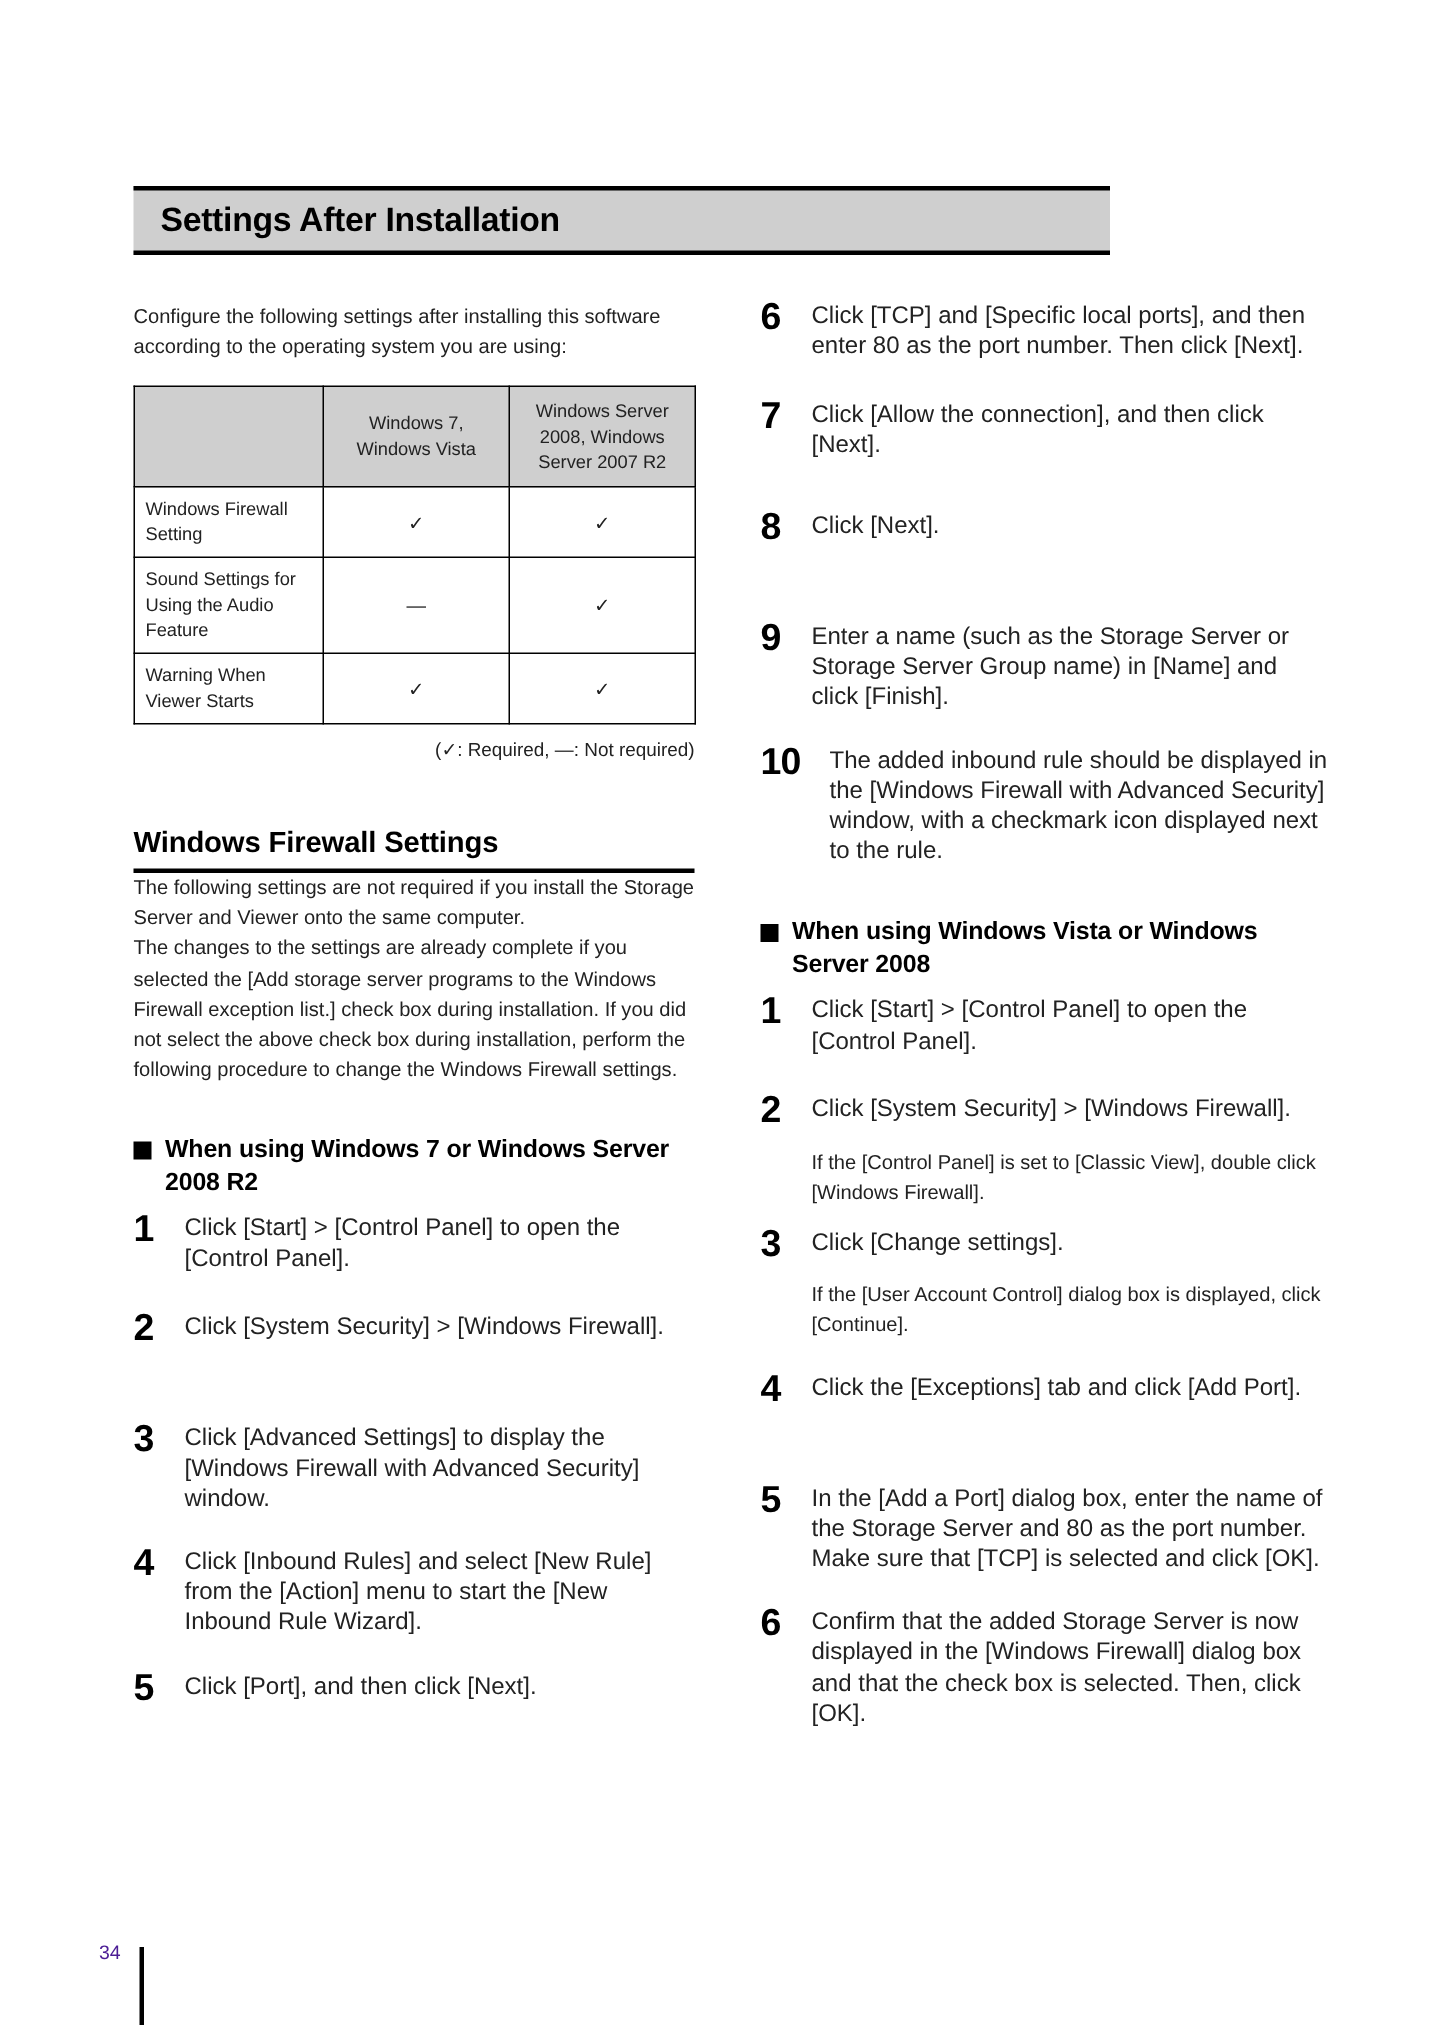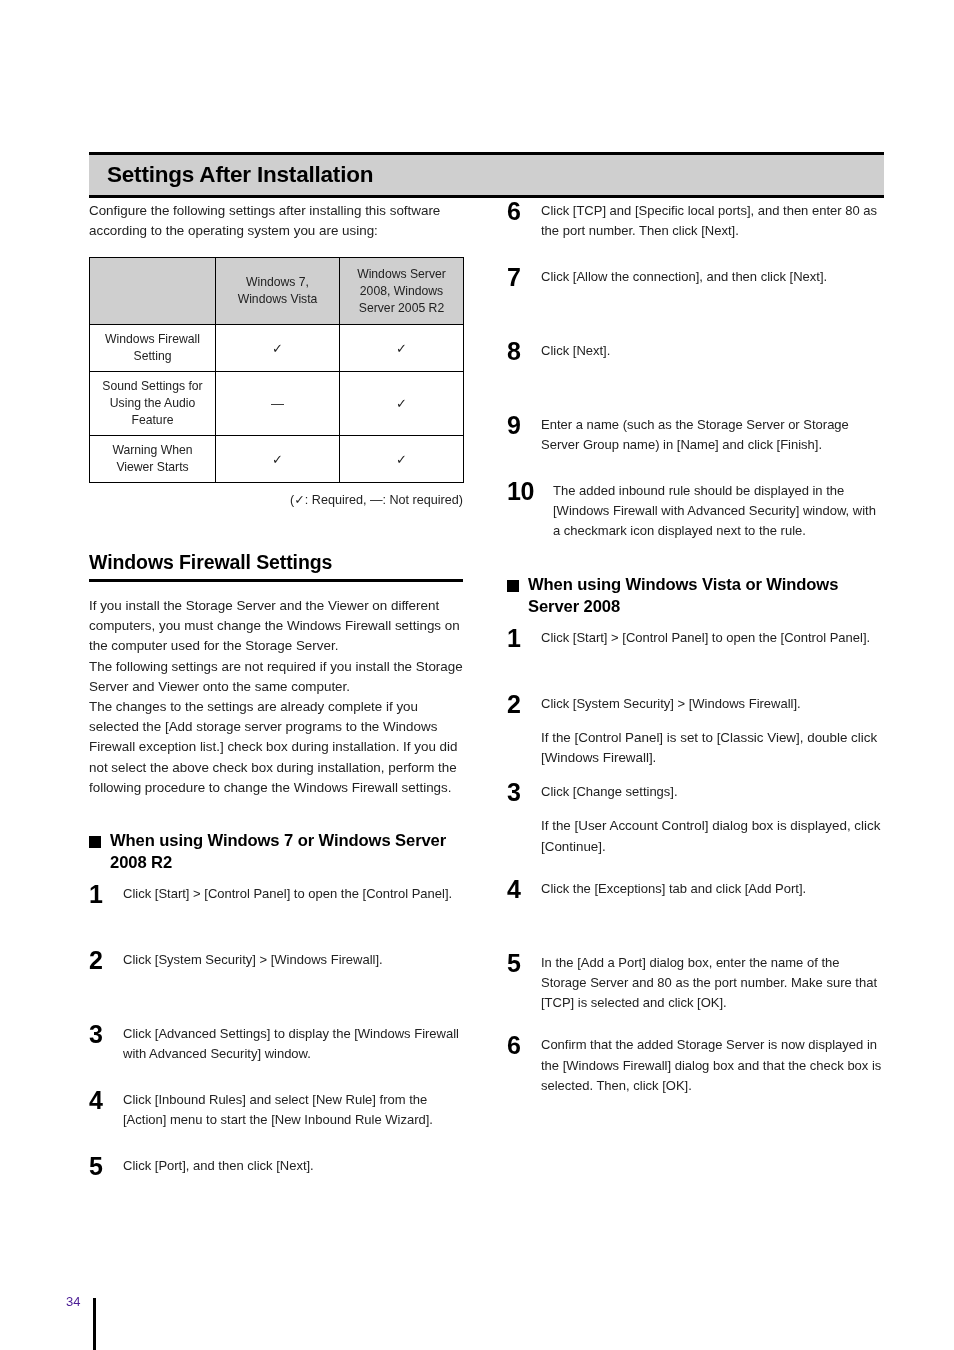--- a/index.html
+++ b/index.html
@@ -20,27 +20,26 @@
   #page {
     position: absolute;
     inset: 0;
   }
 
   
   .banner {
     position: absolute;
     left: 89px;
     top: 124px;
-    width: 795px;
+    width: 651px;
     height: 40px;
     background: #cfcfcf;
     border-top: 3px solid #000;
     border-bottom: 3px solid #000;
     box-sizing: content-box;
-    margin-top: 28px;
   }
   .banner-title {
     position: absolute;
     left: 18px;
     top: 50%;
     transform: translateY(-50%);
     font-size: 22.5px;
     font-weight: bold;
     letter-spacing: -0.2px;
     color: #000;
@@ -74,21 +73,21 @@
     table-layout: fixed;
   }
   table.compat td, table.compat th {
     border: 1px solid #000;
     font-size: 12.2px;
     line-height: 17px;
     font-weight: normal;
     color: #222;
     padding: 6px 7px;
     vertical-align: middle;
-    text-align: center;
+    text-align: left;
   }
   table.compat thead td {
     background: #cfcfcf;
     text-align: center;
     height: 54px;
     vertical-align: middle;
   }
   table.compat thead td.corner { background: #cfcfcf; }
   table.compat tbody td.mark {
     text-align: center;
@@ -165,21 +164,21 @@
     left: 0;
     top: -3px;
     font-size: 25px;
     font-weight: bold;
     line-height: 26px;
     color: #000;
     font-family: "Liberation Sans Narrow", "Liberation Sans", sans-serif;
     letter-spacing: -0.5px;
   }
   .step-text {
-    font-size: 13px;
+    font-size: 16px;
     line-height: 20.2px;
     color: #222;
   }
   .step-note {
     font-size: 13.4px;
     line-height: 20.2px;
     color: #222;
     margin-top: 14px;
   }
 
@@ -221,21 +220,21 @@
     <table class="compat">
       <colgroup>
           <col class="c1">
           <col class="c2">
           <col class="c3">
         </colgroup>
       <thead>
         <tr>
           <td class="corner"></td>
           <td>Windows 7, Windows Vista</td>
-          <td>Windows Server 2008, Windows Server 2005 R2</td>
+          <td>Windows Server 2008, Windows Server 2007 R2</td>
         </tr>
       </thead>
       <tbody>
         <tr>
           <td class="rowlabel">Windows Firewall Setting</td>
           <td class="mark">✓</td>
           <td class="mark">✓</td>
         </tr>
         <tr>
           <td class="rowlabel">Sound Settings for Using the Audio Feature</td>
@@ -247,21 +246,20 @@
           <td class="mark">✓</td>
           <td class="mark">✓</td>
         </tr>
       </tbody>
     </table>
 
     <div class="table-legend">(✓: Required, —: Not required)</div>
 
     <div class="section-head">Windows Firewall Settings</div>
 
-    <div class="section-body">If you install the Storage Server and the Viewer on different computers, you must change the Windows Firewall settings on the computer used for the Storage Server.</div>
     <div class="section-body" style="margin-top:0">The following settings are not required if you install the Storage Server and Viewer onto the same computer.</div>
     <div class="section-body" style="margin-top:0">The changes to the settings are already complete if you selected the [Add storage server programs to the Windows Firewall exception list.] check box during installation. If you did not select the above check box during installation, perform the following procedure to change the Windows Firewall settings.</div>
 
     <div class="sub-head">
       <span class="sq-bullet"></span>
       <span class="sub-head-text">When using Windows 7 or Windows Server 2008 R2</span>
     </div>
 
     <div class="steps">
       <div class="step gap-md">

